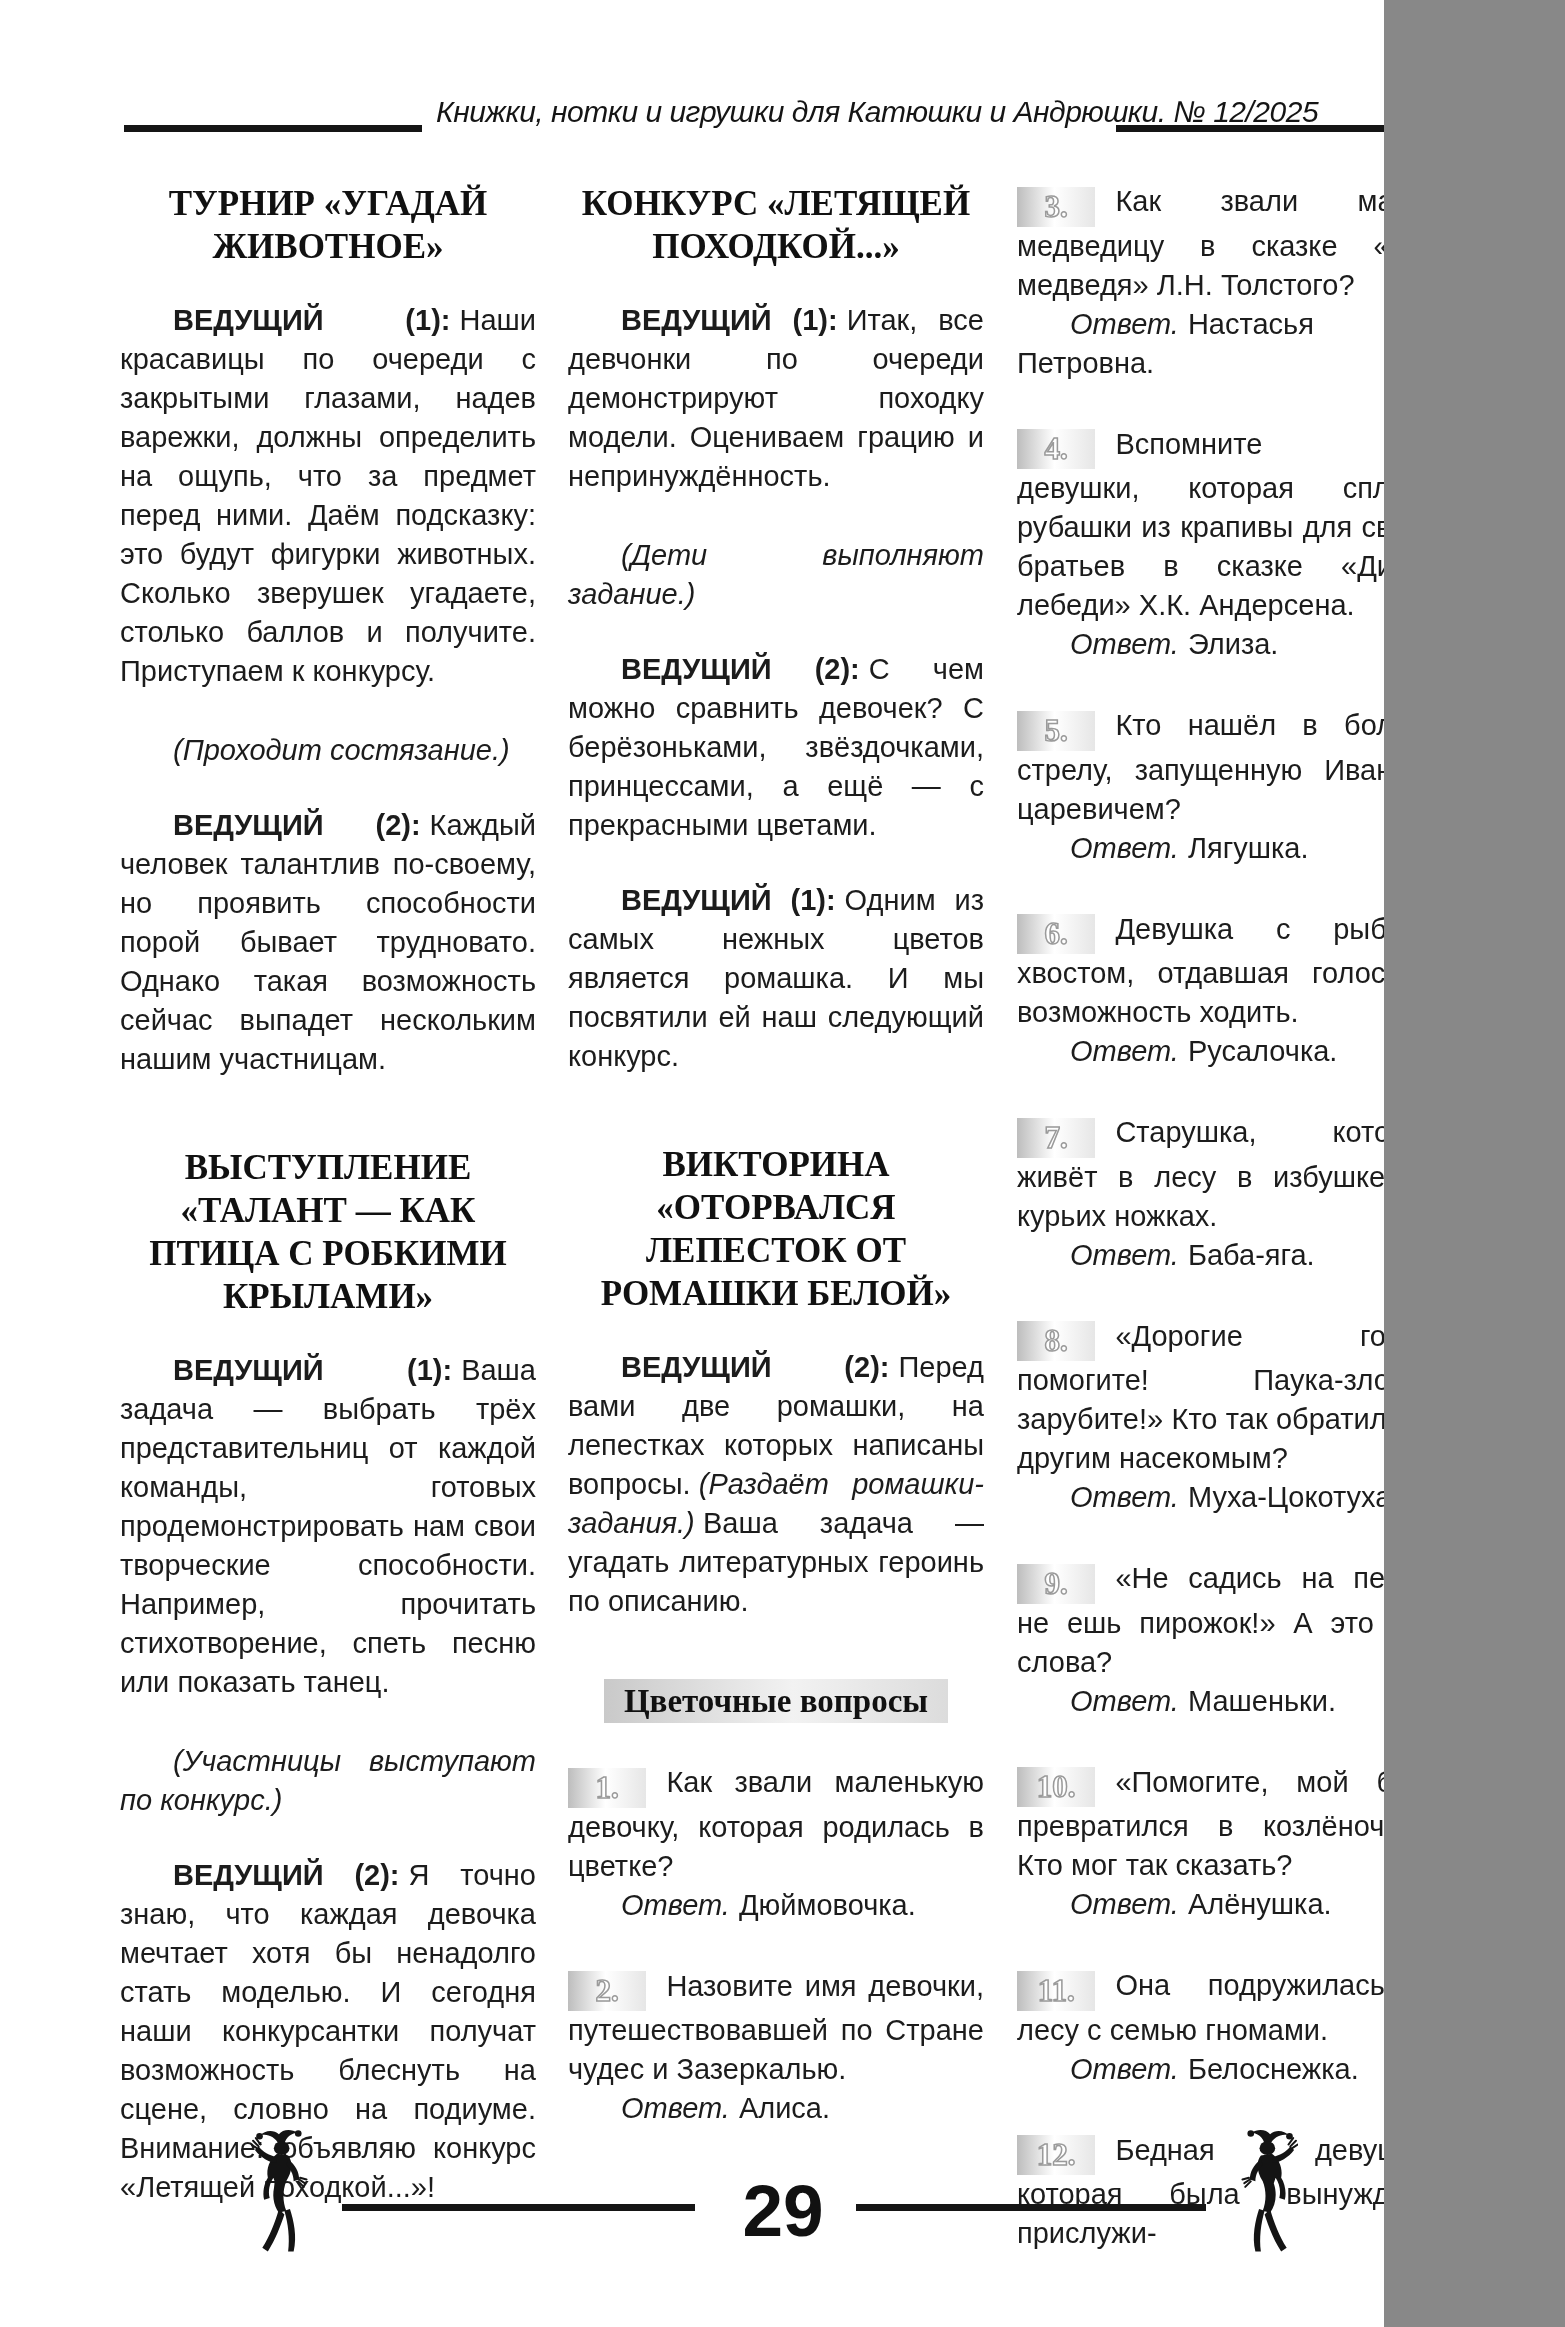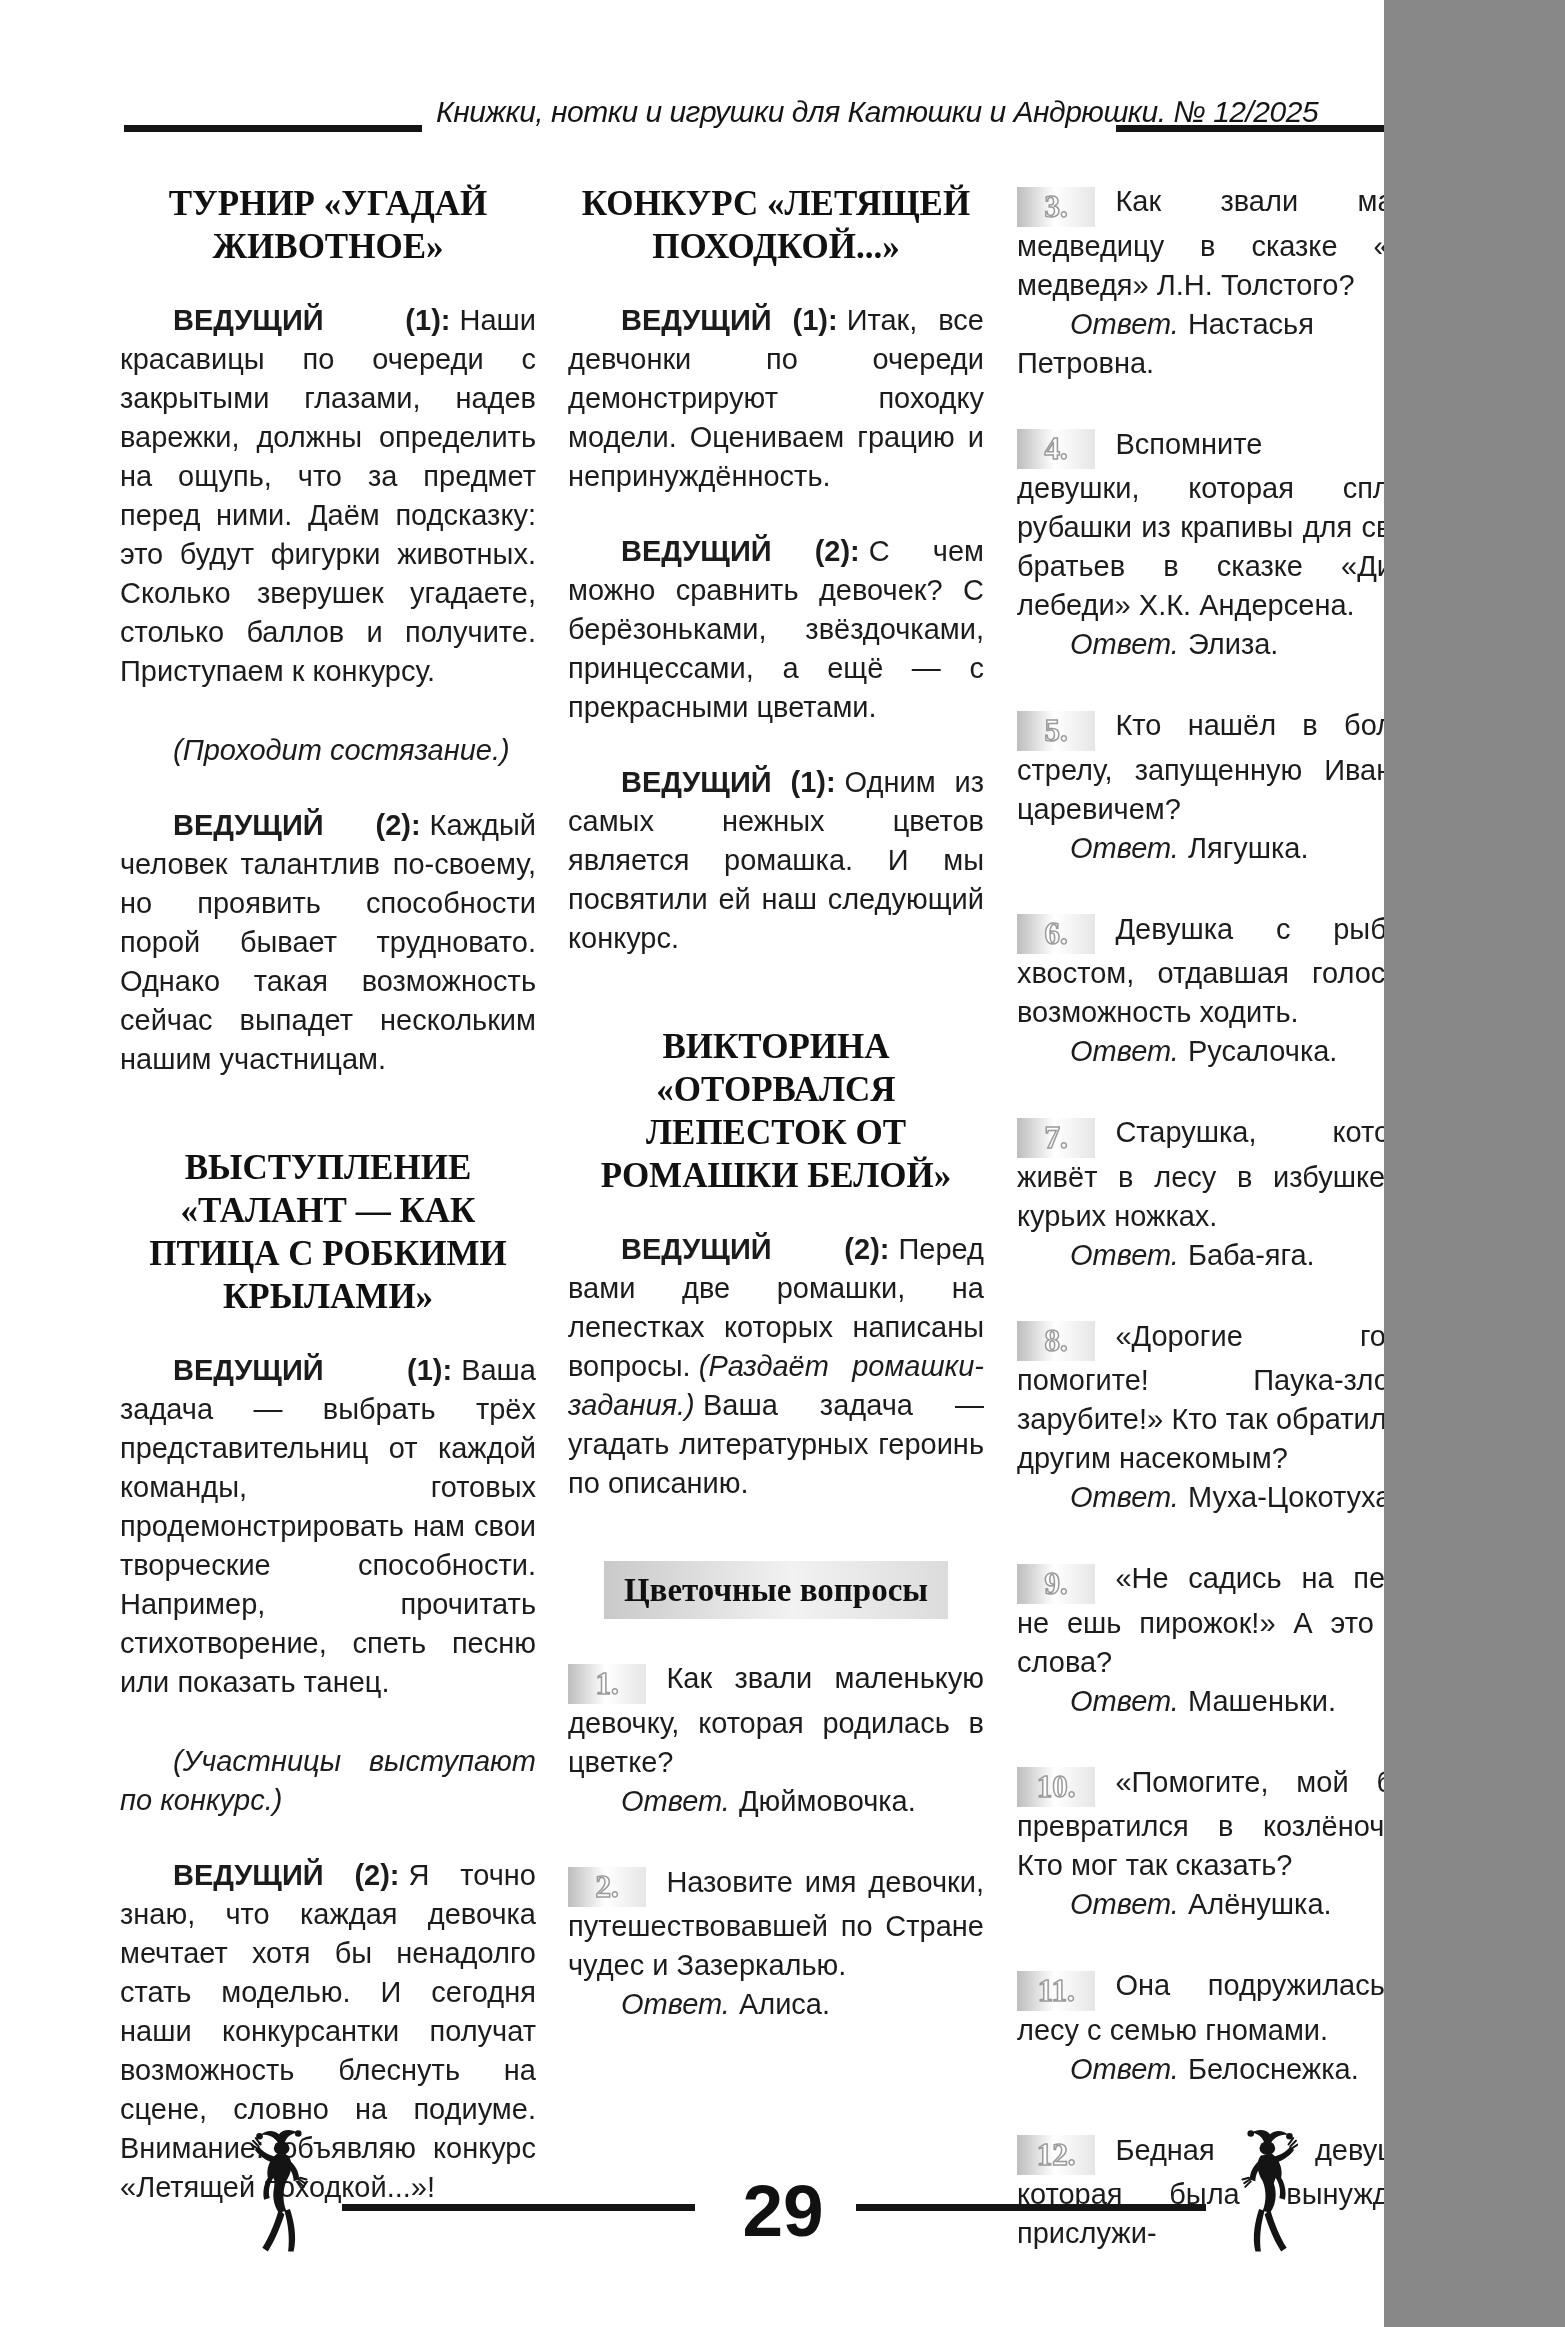--- a/index.html
+++ b/index.html
@@ -36,21 +36,21 @@
   .para{margin:36px 0 0 0;text-indent:53px;}
   .para .speaker{font-weight:bold;margin-right:9px;}
   .stage{margin:40px 0 0 0;font-style:italic;text-indent:53px;}
   .istage{font-style:italic;margin:0 8.2px;}
   .heading + .para{margin-top:33px;}
   
   .subheading-wrap{margin-top:58px;text-align:center;}
   .subheading{
     display:inline-block;
     font-family:"Liberation Serif",serif;font-weight:bold;font-size:33px;
-    line-height:42px;padding:8px 20px;
+    line-height:42px;padding:1px 20px;
     background:linear-gradient(90deg,#c9c9c9 0%,#f2f2f2 55%,#dcdcdc 100%);
     color:#111;
   }
   .item{margin-top:42px;}
   .item:first-child{margin-top:0;}
   .q{margin:0;}
   .badge{
     display:inline-block;
     min-width:53px;text-align:center;
     padding:0 12.7px;height:40px;line-height:40px;
@@ -97,20 +97,21 @@
 КРЫЛАМИ»</h2>
     <p class="para"><span class="speaker">ВЕДУЩИЙ (1):</span><span>Ваша задача — выбрать трёх представительниц от каждой команды, готовых продемонстрировать нам свои творческие способности. Например, прочитать стихотворение, спеть песню или показать танец.</span></p>
     <p class="stage">(Участницы выступают по конкурс.)</p>
     <p class="para"><span class="speaker">ВЕДУЩИЙ (2):</span><span>Я точно знаю, что каждая девочка мечтает хотя бы ненадолго стать моделью. И сегодня наши конкурсантки получат возможность блеснуть на сцене, словно на подиуме. Внимание: объявляю конкурс «Летящей походкой...»!</span></p>
   </div>
 
   <div class="col" id="col2">
     <h2 class="heading">КОНКУРС «ЛЕТЯЩЕЙ
 ПОХОДКОЙ...»</h2>
     <p class="para"><span class="speaker">ВЕДУЩИЙ (1):</span><span>Итак, все девчонки по очереди демонстрируют походку модели. Оцениваем грацию и непринуждённость.</span></p>
+    <p class="stage">(Дети выполняют задание.)</p>
     <p class="para"><span class="speaker">ВЕДУЩИЙ (2):</span><span>С чем можно сравнить девочек? С берёзоньками, звёздочками, принцессами, а ещё — с прекрасными цветами.</span></p>
     <p class="para"><span class="speaker">ВЕДУЩИЙ (1):</span><span>Одним из самых нежных цветов является ромашка. И мы посвятили ей наш следующий конкурс.</span></p>
     <h2 class="heading later">ВИКТОРИНА
 «ОТОРВАЛСЯ
 ЛЕПЕСТОК ОТ
 РОМАШКИ БЕЛОЙ»</h2>
     <p class="para"><span class="speaker">ВЕДУЩИЙ (2):</span><span>Перед вами две ромашки, на лепестках которых написаны вопросы.</span><span class="istage">(Раздаёт ромашки-задания.)</span><span>Ваша задача — угадать литературных героинь по описанию.</span></p>
     <div class="subheading-wrap"><span class="subheading">Цветочные вопросы</span></div>
 
     <div class="item" style="margin-top:40px;">

